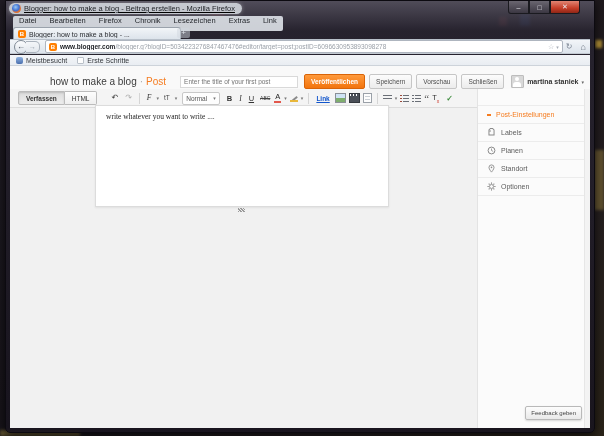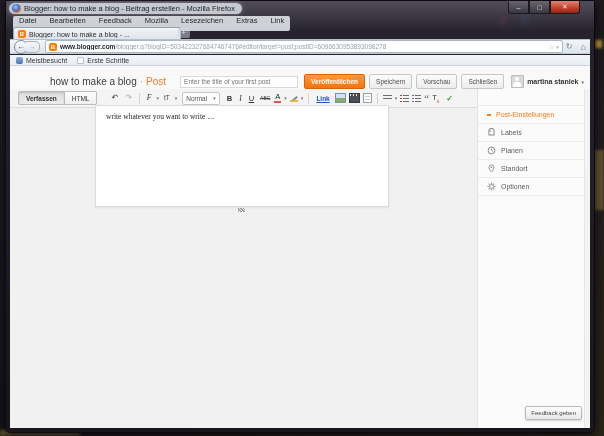--- a/index.html
+++ b/index.html
@@ -9,21 +9,21 @@
   
   .blob{position:absolute;filter:blur(1.5px);opacity:.85;}
   .m-icon{font-weight:bold;font-size:17px;color:#c6283c;text-shadow:0 0 3px rgba(198,40,60,.7);}
   
   .window{position:absolute;left:5px;top:0;width:588px;height:431px;
     background:linear-gradient(180deg,rgba(90,86,100,.85),rgba(40,36,48,.9) 30px,rgba(24,20,30,.92));
     border:1px solid #0c0a10;border-radius:0 0 5px 5px;box-shadow:0 3px 10px rgba(0,0,0,.7);}
   .win-body{position:absolute;left:4px;right:4px;top:0;bottom:4px;}
   
   .title-pill{position:absolute;left:3px;top:2px;height:11px;display:flex;align-items:center;gap:3px;
-    background:rgba(225,229,236,.82);border-radius:7px;padding:0 7px 0 3px;box-shadow:0 0 4px rgba(255,255,255,.35);}
+    background:rgba(225,229,236,.82);border-radius:7px;padding:0 7px 0 3px;box-shadow:0 0 4px rgba(255,255,255,.35);text-decoration:underline;}
   .ff-orb{width:9px;height:9px;border-radius:50%;background:radial-gradient(circle at 40% 35%,#9cc8f0 0%,#3b6fd4 45%,#e8722a 65%,#b4481a 100%);}
   .title-text{font-size:7.5px;color:#23262b;white-space:nowrap;}
   .win-controls{position:absolute;right:14px;top:0;display:flex;}
   .wc{width:19px;height:12px;border:1px solid #1a1a1f;border-top:none;display:flex;align-items:center;justify-content:center;
      font-size:7px;color:#e8e8ee;background:linear-gradient(#6a6670,#3b3742);}
   .wc.min{border-radius:0 0 0 3px;}
   .wc.close{background:linear-gradient(#e08573,#c43d28 60%,#8f2616);border-radius:0 0 3px 0;width:28px;}
   
   .menubar{position:absolute;left:3px;top:15px;height:15px;display:flex;align-items:flex-start;gap:13px;
     background:rgba(228,232,238,.88);border-radius:2px;padding:0 6px;}
@@ -166,22 +166,22 @@
   <div class="win-controls">
     <span class="wc min">–</span>
     <span class="wc">□</span>
     <span class="wc close">✕</span>
   </div>
 
   <div class="win-body">
     <div class="menubar">
       <span class="menu-item">Datei</span>
       <span class="menu-item">Bearbeiten</span>
-      <span class="menu-item">Feedback</span>
-      <span class="menu-item">Mozilla</span>
+      <span class="menu-item">Firefox</span>
+      <span class="menu-item">Chronik</span>
       <span class="menu-item">Lesezeichen</span>
       <span class="menu-item">Extras</span>
       <span class="menu-item">Link</span>
     </div>
 
     <div class="tabstrip">
       <div class="tab">
         <span class="favicon-b">B</span>
         <span class="tab-label">Blogger: how to make a blog - ...</span>
       </div>

